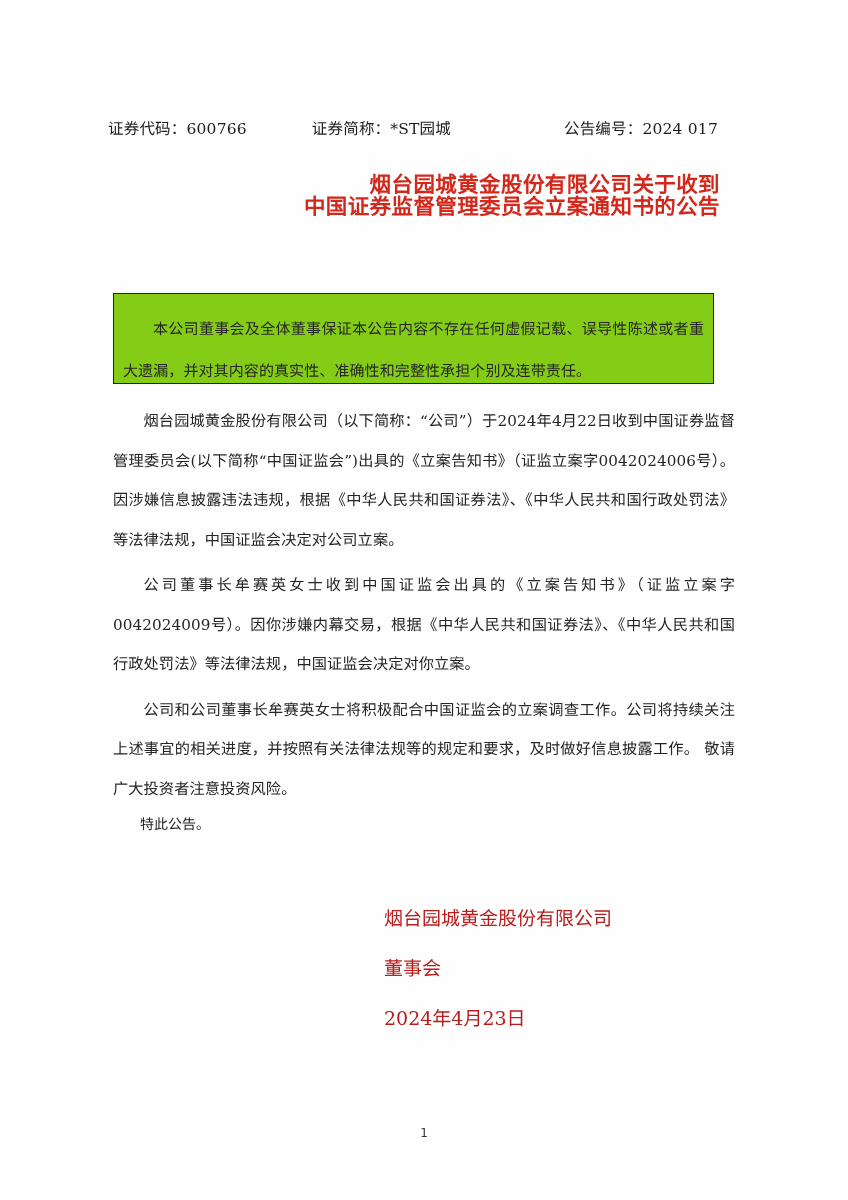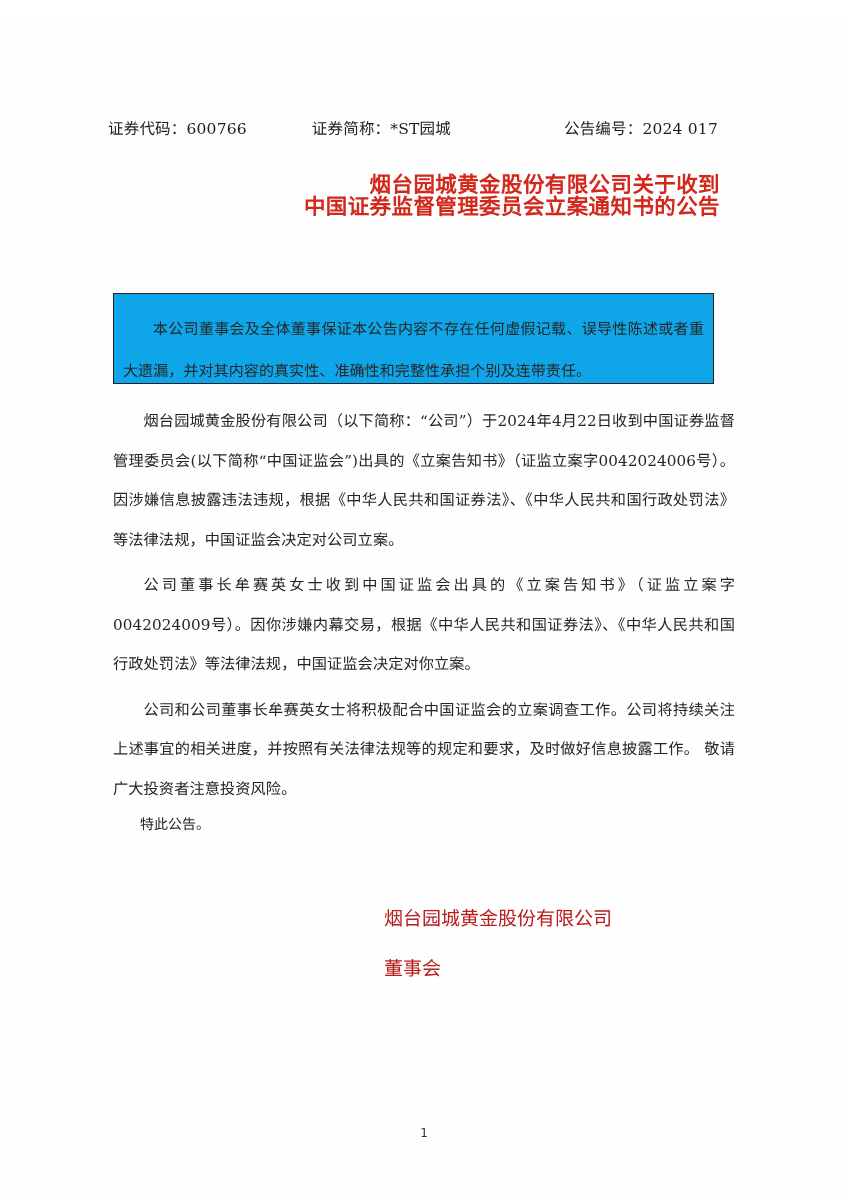--- a/index.html
+++ b/index.html
@@ -65,21 +65,21 @@
   
   .disclaimer-box {
     position: absolute;
     left: 113px;
     top: 277px;
     width: 601px;
     height: 91px;
     border: 1px solid #222222;
     box-sizing: border-box;
     overflow: hidden;
-    background: #0ea5e9;
+    background: #84cc16;
   }
   .disclaimer-text {
     font-size: 15px;
     line-height: 42px;
     color: #272727;
     padding: 14px 9px 0 9px;
     text-align: justify;
     text-indent: 2em;
     letter-spacing: 0.1px;
   }
@@ -162,17 +162,18 @@
     <p class="body-par">烟台园城黄金股份有限公司（以下简称：“公司”）于2024年4月22日收到中国证券监督管理委员会(以下简称“中国证监会”)出具的《立案告知书》（证监立案字0042024006号）。因涉嫌信息披露违法违规，根据《中华人民共和国证券法》、《中华人民共和国行政处罚法》等法律法规，中国证监会决定对公司立案。</p>
     <p class="body-par">公司董事长牟赛英女士收到中国证监会出具的《立案告知书》（证监立案字0042024009号）。因你涉嫌内幕交易，根据《中华人民共和国证券法》、《中华人民共和国行政处罚法》等法律法规，中国证监会决定对你立案。</p>
     <p class="body-par">公司和公司董事长牟赛英女士将积极配合中国证监会的立案调查工作。公司将持续关注上述事宜的相关进度，并按照有关法律法规等的规定和要求，及时做好信息披露工作。 敬请广大投资者注意投资风险。</p>
   </div>
 
   <div class="closing">特此公告。</div>
 
   <div class="signature">
     <div class="sig-company">烟台园城黄金股份有限公司</div>
     <div class="sig-board">董事会</div>
+    <div class="sig-date">2024年4月23日</div>
   </div>
 
   <div class="page-number">1</div>
 
 </div>
 
 </body></html>

